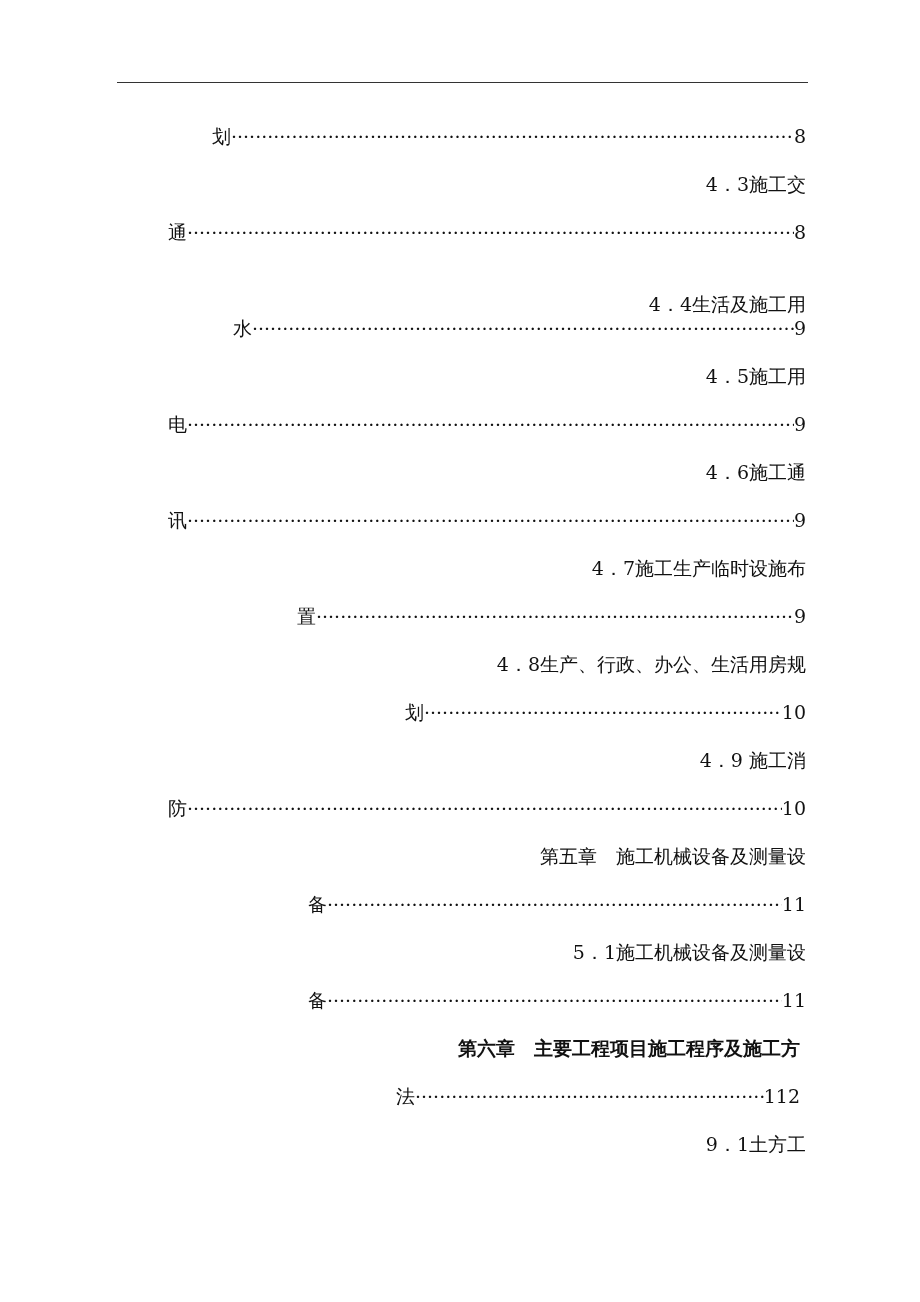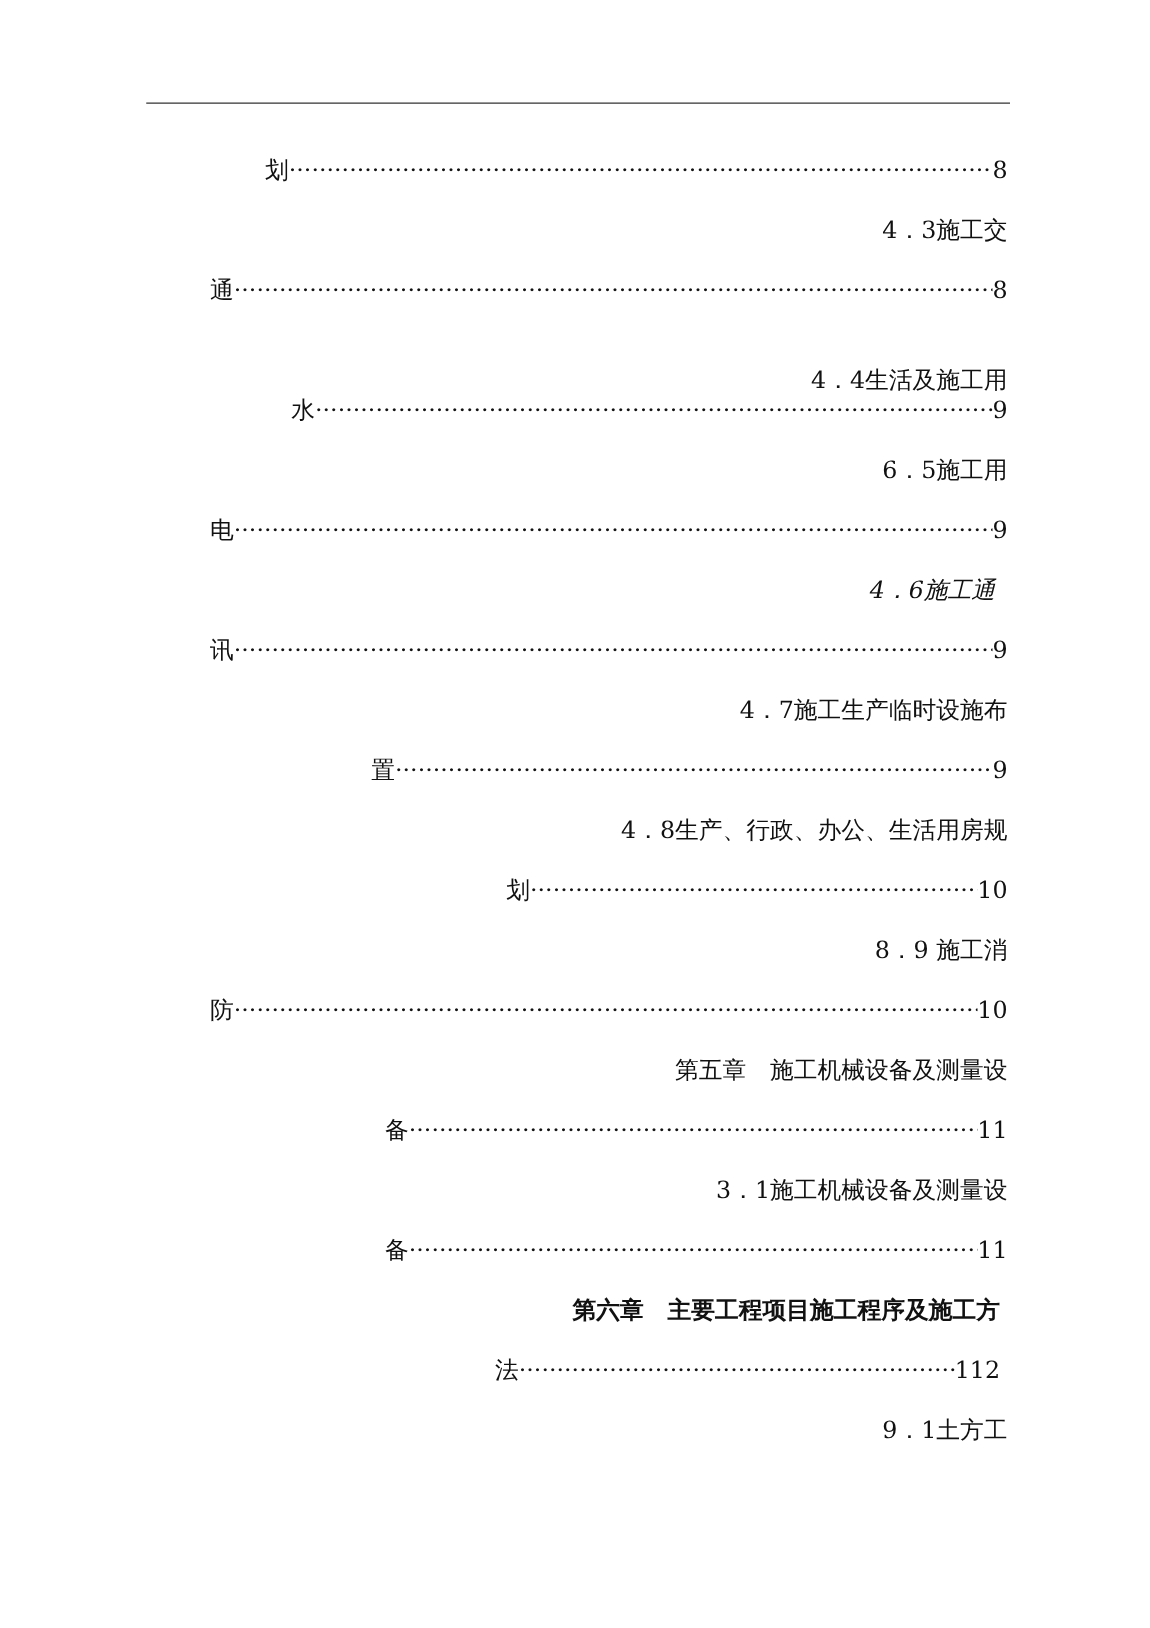--- a/index.html
+++ b/index.html
@@ -36,28 +36,28 @@
     </div>
     <div class="line heading" style="top: 266px; right: 114px; margin-top: 24px;">
       <span>4．4生活及施工用</span>
     </div>
     <div class="line lead" style="top: 314px; right: 114px; left: 233px;">
       <span class="txt">水</span>
       <span class="dots">······································································································</span>
       <span class="pg">9</span>
     </div>
     <div class="line heading" style="top: 362px; right: 114px;">
-      <span>6．5施工用</span>
+      <span>4．5施工用</span>
     </div>
     <div class="line lead" style="top: 410px; right: 114px; left: 168px;">
       <span class="txt">电</span>
       <span class="dots">······································································································</span>
       <span class="pg">9</span>
     </div>
-    <div class="line heading" style="top: 458px; right: 124px; font-style: italic;">
+    <div class="line heading" style="top: 458px; right: 114px;">
       <span>4．6施工通</span>
     </div>
     <div class="line lead" style="top: 506px; right: 114px; left: 168px;">
       <span class="txt">讯</span>
       <span class="dots">······································································································</span>
       <span class="pg">9</span>
     </div>
     <div class="line heading" style="top: 554px; right: 114px;">
       <span>4．7施工生产临时设施布</span>
     </div>
@@ -68,37 +68,37 @@
     </div>
     <div class="line heading" style="top: 650px; right: 114px;">
       <span>4．8生产、行政、办公、生活用房规</span>
     </div>
     <div class="line lead" style="top: 698px; right: 114px; left: 405px;">
       <span class="txt">划 </span>
       <span class="dots">······································································································</span>
       <span class="pg">10</span>
     </div>
     <div class="line heading" style="top: 746px; right: 114px;">
-      <span>8．9 施工消</span>
+      <span>4．9 施工消</span>
     </div>
     <div class="line lead" style="top: 794px; right: 114px; left: 168px;">
       <span class="txt">防 </span>
       <span class="dots">······································································································</span>
       <span class="pg">10</span>
     </div>
     <div class="line heading" style="top: 842px; right: 114px;">
       <span>第五章　施工机械设备及测量设</span>
     </div>
     <div class="line lead" style="top: 890px; right: 114px; left: 308px;">
       <span class="txt">备</span>
       <span class="dots">······································································································</span>
       <span class="pg">11</span>
     </div>
     <div class="line heading" style="top: 938px; right: 114px;">
-      <span>3．1施工机械设备及测量设</span>
+      <span>5．1施工机械设备及测量设</span>
     </div>
     <div class="line lead" style="top: 986px; right: 114px; left: 308px;">
       <span class="txt">备</span>
       <span class="dots">······································································································</span>
       <span class="pg">11</span>
     </div>
     <div class="line heading" style="top: 1034px; right: 120px; font-weight: bold;">
       <span>第六章　主要工程项目施工程序及施工方</span>
     </div>
     <div class="line lead" style="top: 1082px; right: 120px; left: 396px;">

